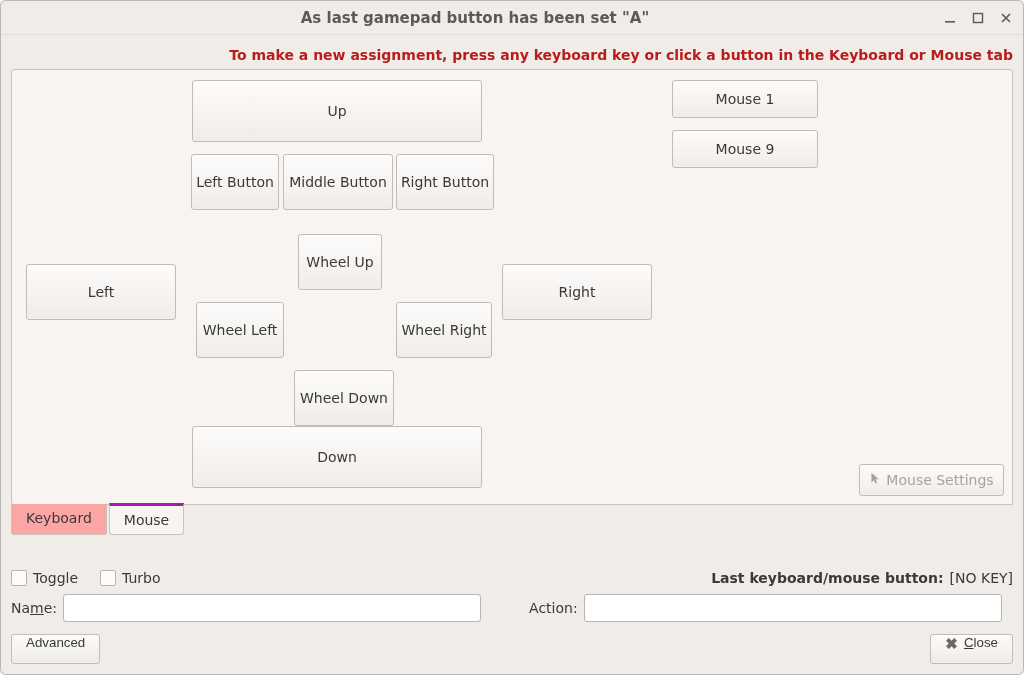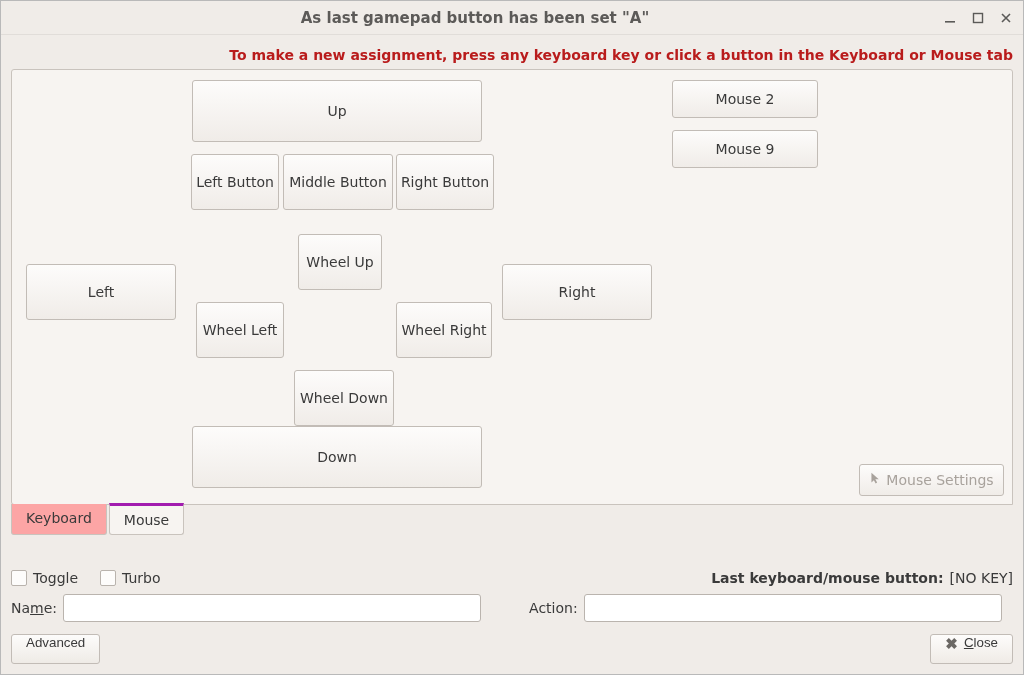--- a/index.html
+++ b/index.html
@@ -11,21 +11,21 @@
     color: #3a3a3a;
     background: #fff;
     overflow: hidden;
   }
   .window {
     width: 1024px; height: 675px;
     background: #f0ece8;
     border: 1px solid #b9b9b9;
     box-shadow: 0 0 0 1px rgba(0,0,0,0.05);
     display: flex; flex-direction: column;
-    border-radius: 0;
+    border-radius: 6px;
   }
   
   .titlebar {
     height: 34px;
     display: flex; align-items: center;
     padding: 0 8px;
     color: #5c5a58;
     border-bottom: 1px solid #e1ddd9;
   }
   .titlebar .title {
@@ -212,21 +212,21 @@
           <div id="b-lbtn" class="btn mb">Left Button</div>
           <div id="b-mbtn" class="btn mb">Middle Button</div>
           <div id="b-rbtn" class="btn mb">Right Button</div>
           <div id="b-wup" class="btn mb">Wheel Up</div>
           <div id="b-right" class="btn mb">Right</div>
           <div id="b-left" class="btn mb">Left</div>
           <div id="b-wleft" class="btn mb">Wheel Left</div>
           <div id="b-wright" class="btn mb">Wheel Right</div>
           <div id="b-wdown" class="btn mb">Wheel Down</div>
           <div id="b-down" class="btn mb">Down</div>
-          <div id="b-m8" class="btn mb">Mouse 2</div>
+          <div id="b-m8" class="btn mb">Mouse 1</div>
           <div id="b-m9" class="btn mb">Mouse 9</div>
           <div id="b-msettings" class="btn mb disabled">
             <span>
               <svg viewBox="0 0 16 16">
                   <path d="M3 1 L3 13 L6 10 L8.2 14 L10 13 L7.8 9 L12 9 Z"></path>
                 </svg>
             </span>
             <span>Mouse Settings</span>
           </div>
         </div>

